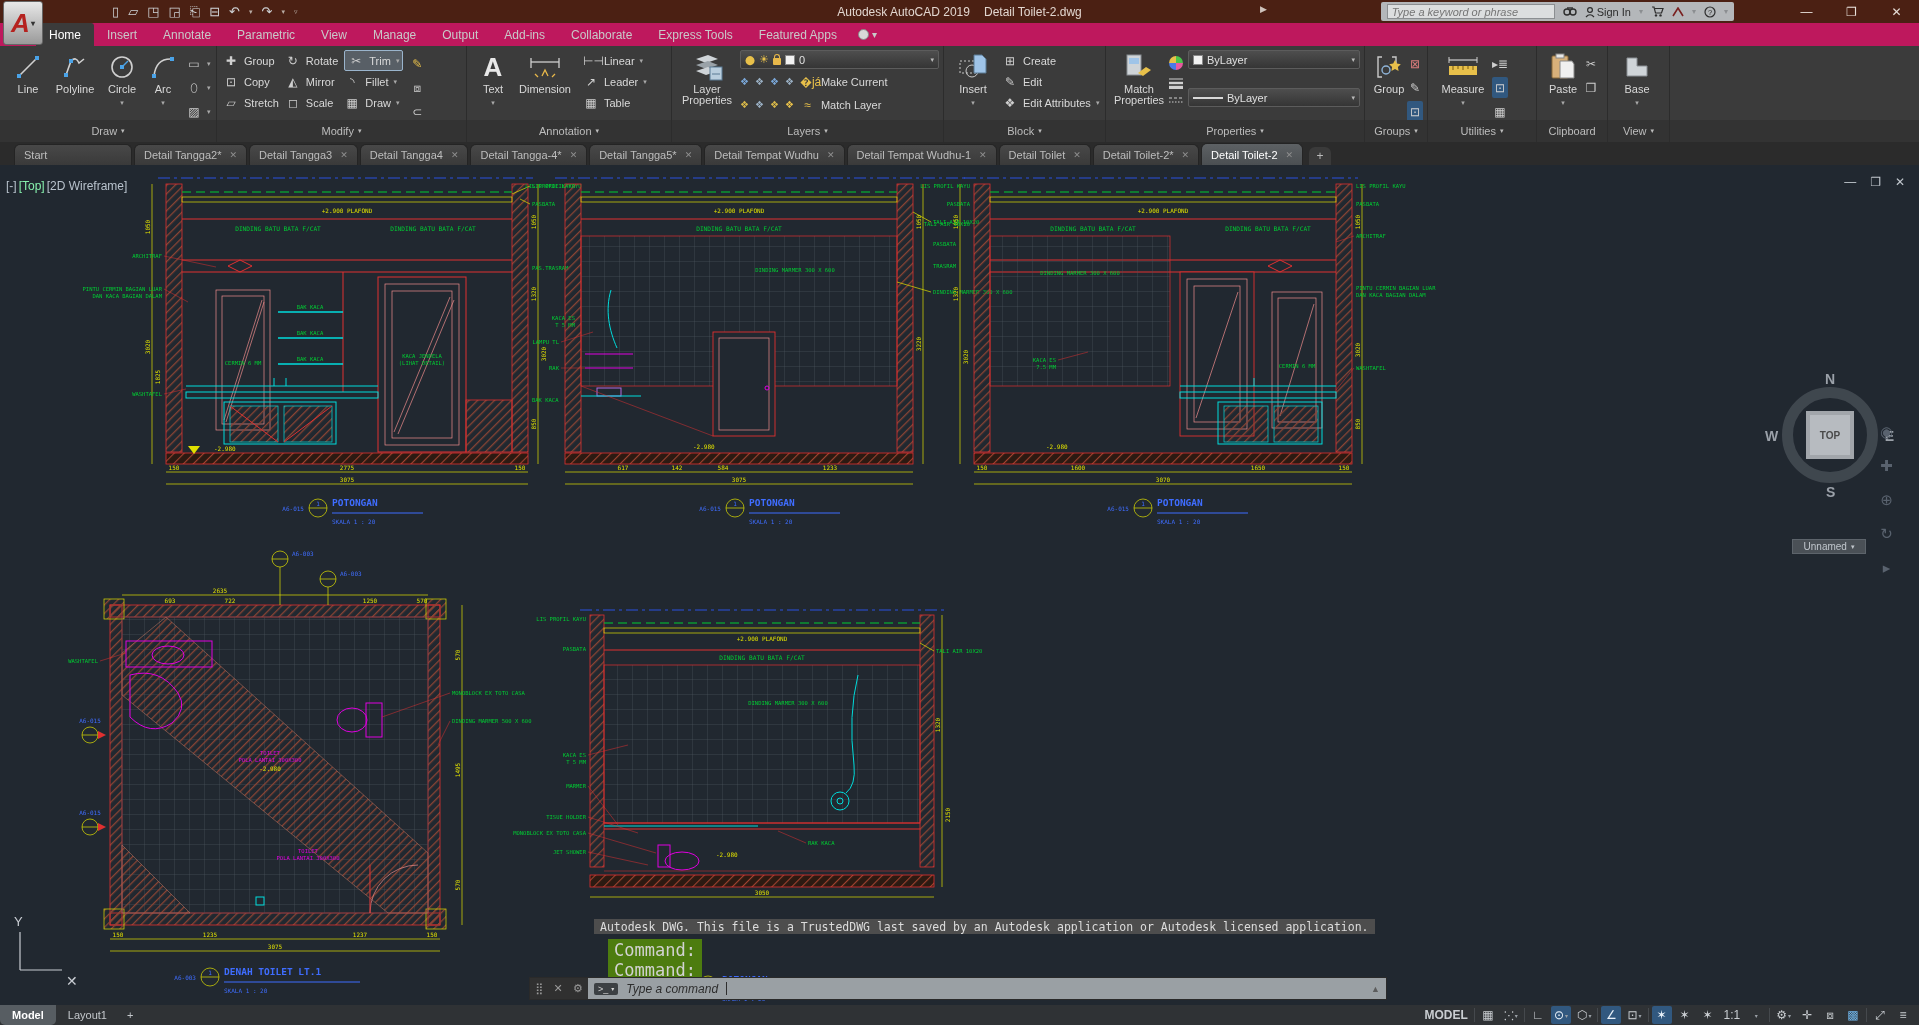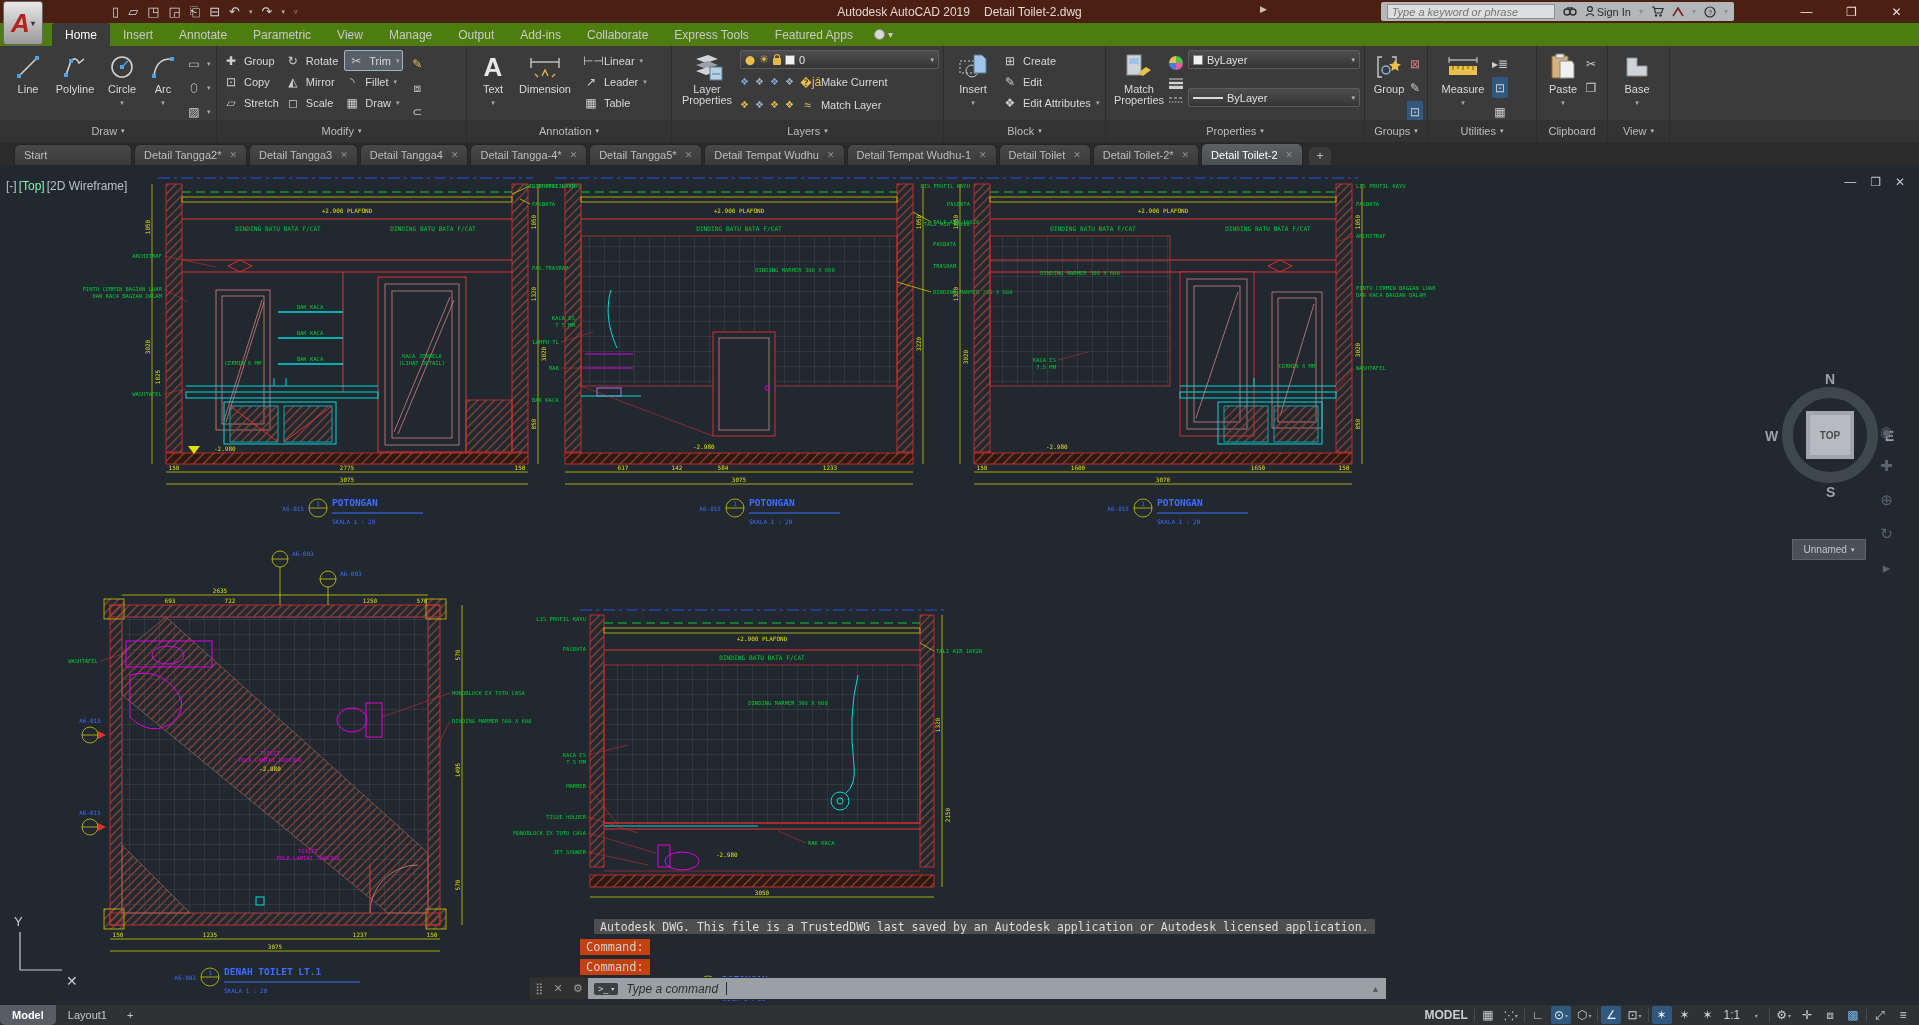--- a/index.html
+++ b/index.html
@@ -16,28 +16,28 @@
   .qat span{cursor:pointer}
   .qat .dd{font-size:7px;color:#b9aca6}
   #title-text{position:absolute;left:0;right:0;top:0;height:23px;display:flex;align-items:center;
     justify-content:center;font-size:12px;color:#e2d6cf;pointer-events:none}
   #title-text b{font-weight:normal;margin-left:14px}
   #infocenter{position:absolute;right:185px;top:2px;height:19px;display:flex;align-items:center;
     background:#b4b7ba;border-radius:2px;padding:0 6px;gap:8px;font-size:11px;color:#222}
   #ic-collapse{position:absolute;right:652px;top:4px;color:#cfc3bc;font-size:9px}
   #search-input{width:168px;height:15px;border:1px solid #8b8e91;background:#dcdedf;
     font-style:italic;font-size:11px;color:#555;padding:0 4px;font-family:"Liberation Sans",sans-serif}
-  .ic-icon{display:flex;align-items:center;gap:2px;color:#2d2d2d}
+  .ic-icon{display:flex;align-items:flex-end;gap:2px;color:#2d2d2d}
   .ic-sep{color:#8b8e91;font-size:8px}
   .winbtns{position:absolute;right:0;top:0;height:23px;display:flex}
   .winbtn{width:45px;height:23px;display:flex;align-items:center;justify-content:center;
     color:#e8e0da;font-size:12px;cursor:pointer}
   
-  #rtabs{position:absolute;left:0;top:23px;width:1919px;height:23px;background:#4d7c0f;display:flex;
-    padding-left:52px;font-size:12px;color:#c9c9c9}
+  #rtabs{position:absolute;left:0;top:23px;width:1919px;height:23px;background:#be185d;display:flex;
+    padding-left:36px;font-size:12px;color:#c9c9c9}
   .rtab{padding:0 13px;display:flex;align-items:center;cursor:pointer;white-space:nowrap}
   .rtab.active{background:#3b3b3b;color:#ffffff;border-radius:3px 3px 0 0}
   #rtab-extra{display:flex;align-items:center;gap:3px;margin-left:8px;color:#c9c9c9;font-size:10px}
   #rtab-extra .circ{width:11px;height:11px;border-radius:50%;background:#d8d8d8;border:1px solid #888}
   
   #ribbon{position:absolute;left:0;top:46px;width:1919px;height:74px;background:#3b3b3b;display:flex}
   .panel{height:74px;border-right:1px solid #2c2c2c;position:relative;display:flex;
     align-items:flex-start;padding:4px 4px 0 6px;flex:0 0 auto}
   .bigbtn{display:flex;flex-direction:column;align-items:center;justify-content:flex-start;
     color:#d9d9d9;font-size:11px;cursor:pointer;text-align:center;line-height:11px;gap:2px;padding-top:2px}
@@ -78,21 +78,21 @@
   #vp-controls .vpt{color:#86efac}
   #doc-btns{position:absolute;right:14px;top:10px;display:flex;gap:14px;color:#c2c8ce;font-size:12px}
   
   #viewcube{position:absolute;left:1768px;top:208px;width:124px;height:124px}
   #vc-ring{position:absolute;left:14px;top:14px;width:96px;height:96px;border-radius:50%;
     border:11px solid rgba(90,96,104,.55)}
   .vc-letter{position:absolute;color:#9ba1a9;font-weight:bold;font-size:14px}
   #vc-square{position:absolute;left:38px;top:38px;width:48px;height:48px;background:#b7bbc0;
     border:4px solid #a2a6ab;display:flex;align-items:center;justify-content:center;
     font-size:10px;font-weight:bold;color:#4a4a4a;cursor:pointer}
-  #view-name{position:absolute;left:1792px;top:374px;width:74px;height:21px;background:#4a5056;
+  #view-name{position:absolute;left:1792px;top:374px;width:74px;height:15px;background:#4a5056;
     border:1px solid #5d646b;color:#c0c6cc;font-size:10px;display:flex;align-items:center;
     justify-content:center;gap:4px;cursor:pointer}
   #navbar{position:absolute;left:1880px;top:258px;display:flex;flex-direction:column;gap:16px;
     color:#59626e;font-size:15px;align-items:center}
   
   .dwg{position:absolute;overflow:visible}
   .wall{fill:url(#ht);stroke:#e03030;stroke-width:.8}
   .g{fill:#00cc33;font-size:5.5px;font-family:"DejaVu Sans Mono",monospace}
   .g2{fill:#00cc33;font-size:6.2px;font-family:"DejaVu Sans Mono",monospace}
   .y{fill:#e0e000;font-size:6px;font-family:"DejaVu Sans Mono",monospace}
@@ -105,22 +105,22 @@
   .lc{stroke:#00dcdc;fill:none}
   .lm{stroke:#e000e0;fill:none}
   .ly{stroke:#e0e000;fill:none;stroke-width:.7}
   .lg{stroke:#00cc33;fill:none}
   .lb{stroke:#2a50e0;fill:none}
   
   #ucs{position:absolute;left:8px;top:745px;color:#c8ccd2}
   
   #trusted{position:absolute;left:594px;top:919px;height:15px;background:#4d4d4d;color:#dcdcdc;
     font-family:"DejaVu Sans Mono",monospace;font-size:11.5px;display:flex;align-items:center;padding:0 6px;z-index:30}
-  .cmdline{position:absolute;left:580px;background:#c2410c;color:#d2d2d2;
-    font-family:"DejaVu Sans Mono",monospace;font-size:12px;padding:1px 6px;z-index:30}
+  .cmdline{position:absolute;left:608px;background:#4d7c0f;color:#d2d2d2;
+    font-family:"DejaVu Sans Mono",monospace;font-size:17px;padding:1px 6px;z-index:30}
   #cmdbar{position:absolute;left:529px;top:977px;width:858px;height:23px;display:flex;z-index:40;
     border:1px solid #2a2a2a}
   #cmd-grip{width:58px;background:#303030;display:flex;align-items:center;justify-content:space-around;
     color:#9a9a9a;font-size:11px}
   #cmd-main{flex:1;background:#9aa0a4;display:flex;align-items:center;gap:8px;padding:0 6px}
   #cmd-prompt{background:#3c4043;color:#d8d8d8;font-size:9px;padding:1px 4px;border-radius:2px;
     display:flex;gap:3px;align-items:center}
   #cmd-text{font-style:italic;font-size:12px;color:#2e2e2e;font-family:"Liberation Sans",sans-serif}
   #cmd-caret{width:1px;height:13px;background:#2e2e2e}
   #cmd-up{margin-left:auto;color:#5c5c5c;font-size:9px}

